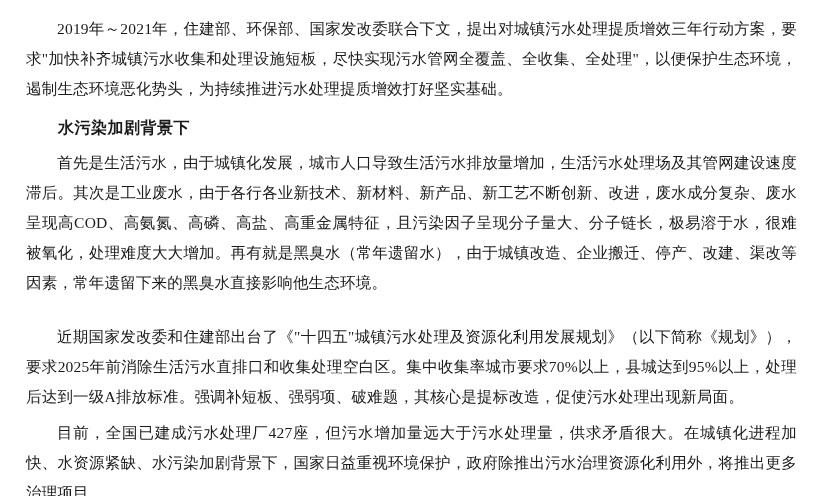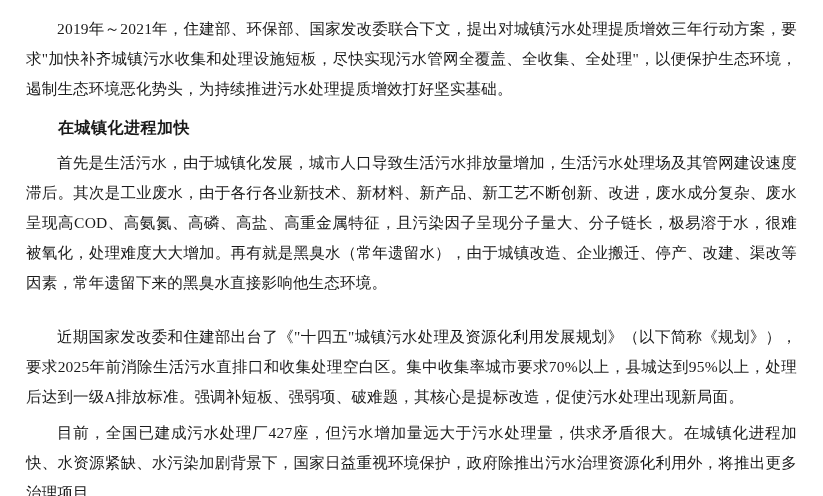--- a/index.html
+++ b/index.html
@@ -46,21 +46,21 @@
   .block-4 { margin-bottom: 6px; }
   .block-5 { margin-bottom: 0; }
 </style>
 </head>
 <body>
 
 <div class="page">
 
   <p class="para indent block-1">2019年～2021年，住建部、环保部、国家发改委联合下文，提出对城镇污水处理提质增效三年行动方案，要求"加快补齐城镇污水收集和处理设施短板，尽快实现污水管网全覆盖、全收集、全处理"，以便保护生态环境，遏制生态环境恶化势头，为持续推进污水处理提质增效打好坚实基础。</p>
 
-  <p class="heading block-2">在城镇化进程加快</p>
+  <p class="heading block-2">水污染加剧背景下</p>
 
   <p class="para indent block-3">首先是生活污水，由于城镇化发展，城市人口导致生活污水排放量增加，生活污水处理场及其管网建设速度滞后。其次是工业废水，由于各行各业新技术、新材料、新产品、新工艺不断创新、改进，废水成分复杂、废水呈现高COD、高氨氮、高磷、高盐、高重金属特征，且污染因子呈现分子量大、分子链长，极易溶于水，很难被氧化，处理难度大大增加。再有就是黑臭水（常年遗留水），由于城镇改造、企业搬迁、停产、改建、渠改等因素，常年遗留下来的黑臭水直接影响他生态环境。</p>
 
   <p class="para indent block-4">近期国家发改委和住建部出台了《"十四五"城镇污水处理及资源化利用发展规划》（以下简称《规划》），要求2025年前消除生活污水直排口和收集处理空白区。集中收集率城市要求70%以上，县城达到95%以上，处理后达到一级A排放标准。强调补短板、强弱项、破难题，其核心是提标改造，促使污水处理出现新局面。</p>
 
   <p class="para indent block-5">目前，全国已建成污水处理厂427座，但污水增加量远大于污水处理量，供求矛盾很大。在城镇化进程加快、水资源紧缺、水污染加剧背景下，国家日益重视环境保护，政府除推出污水治理资源化利用外，将推出更多治理项目。</p>
 
 </div>
 
 </body></html>

